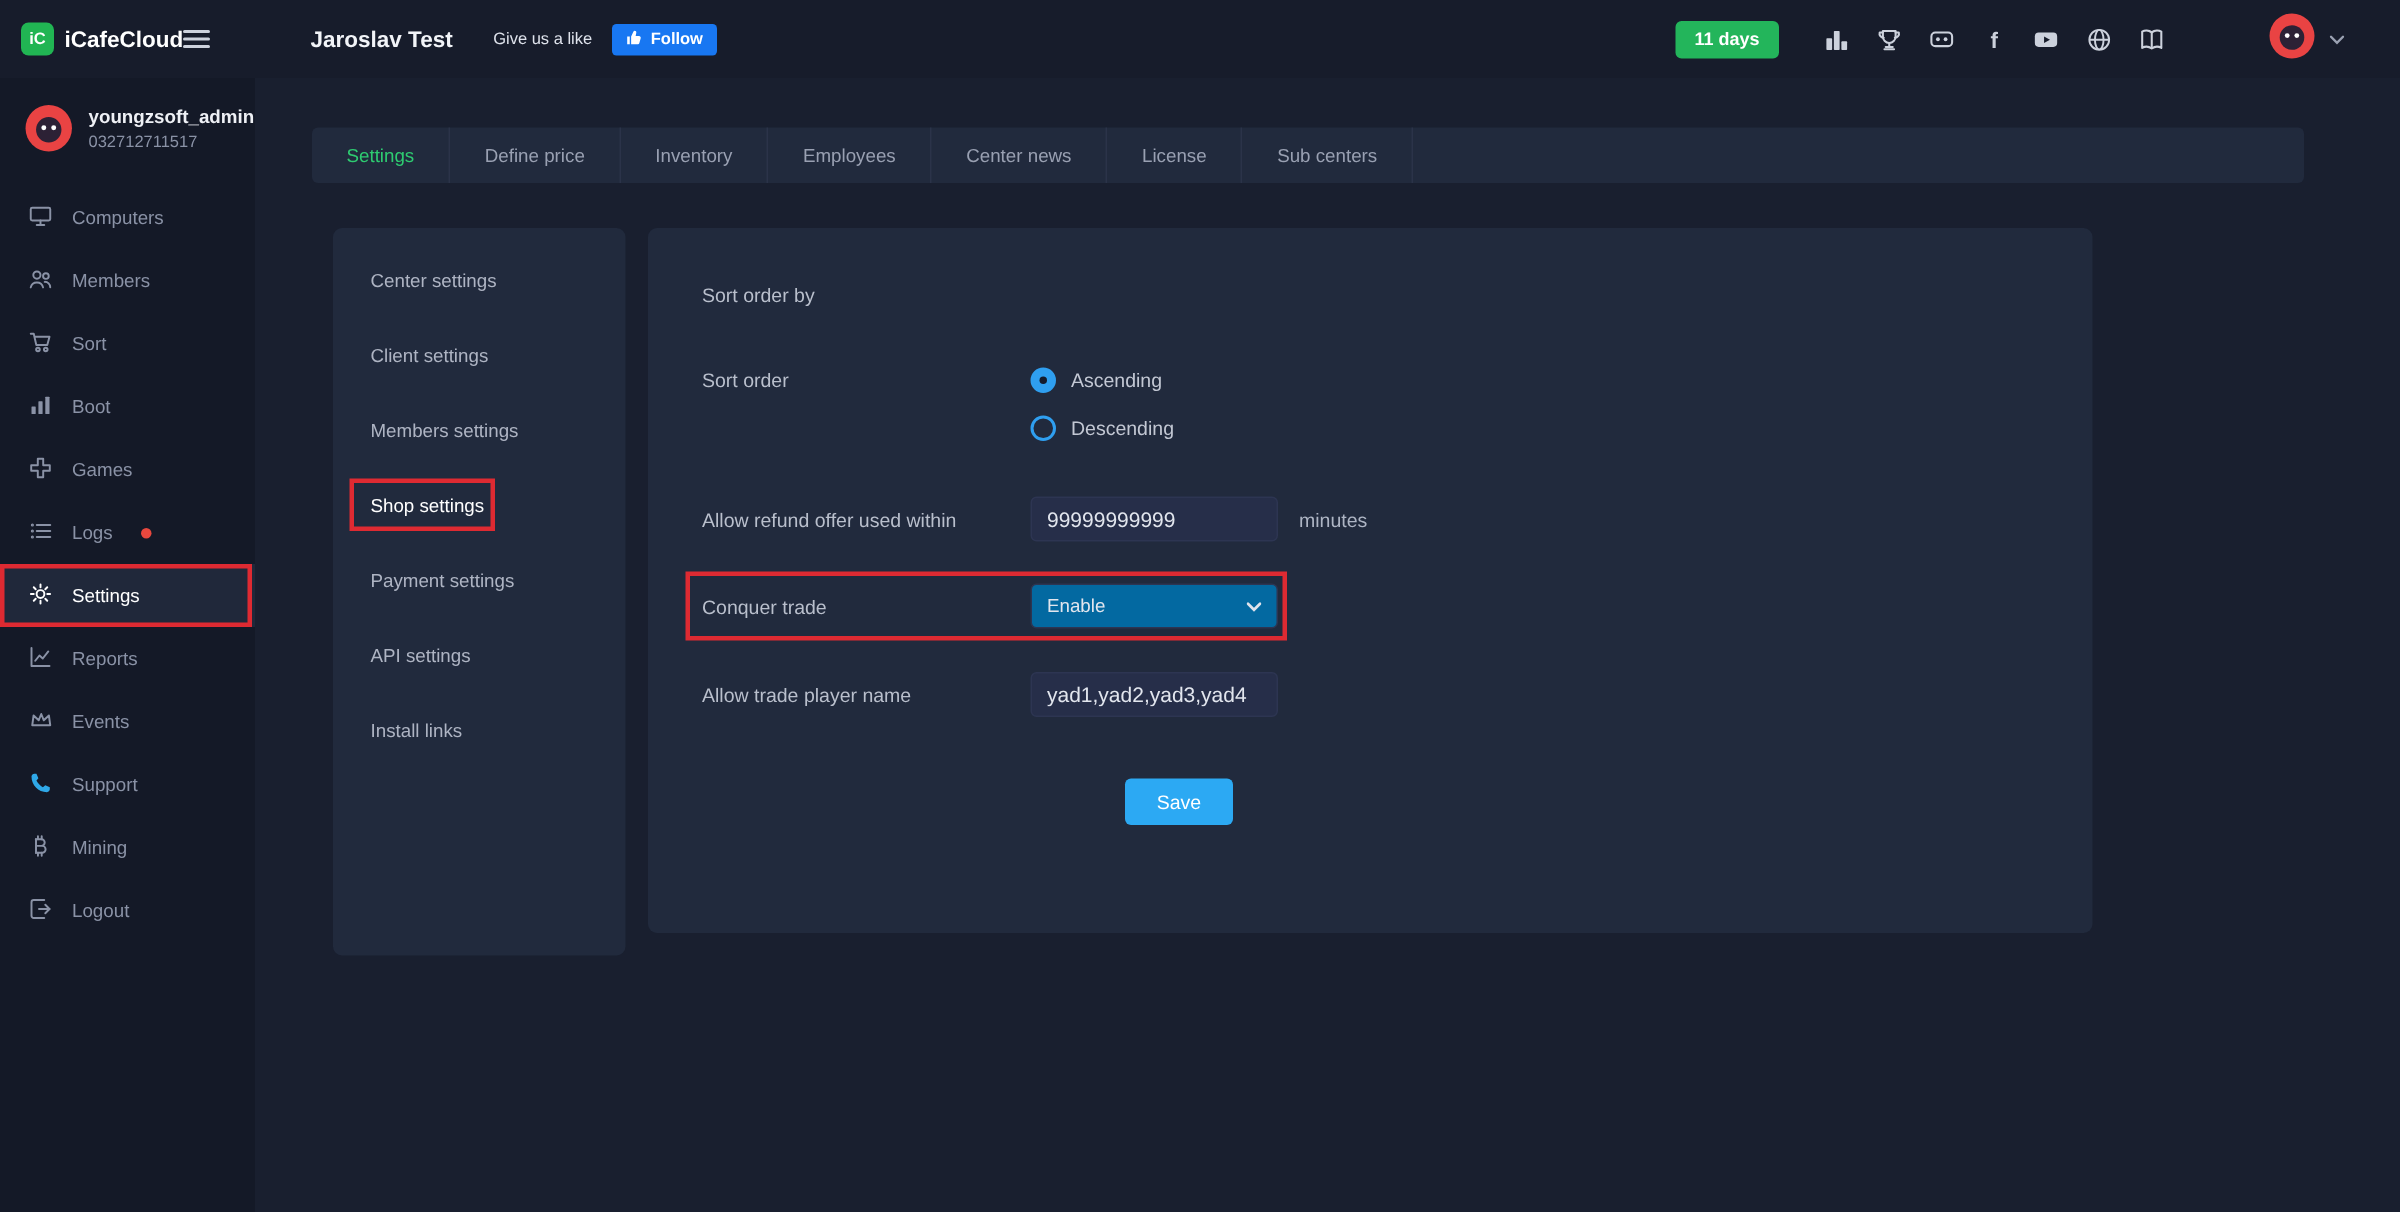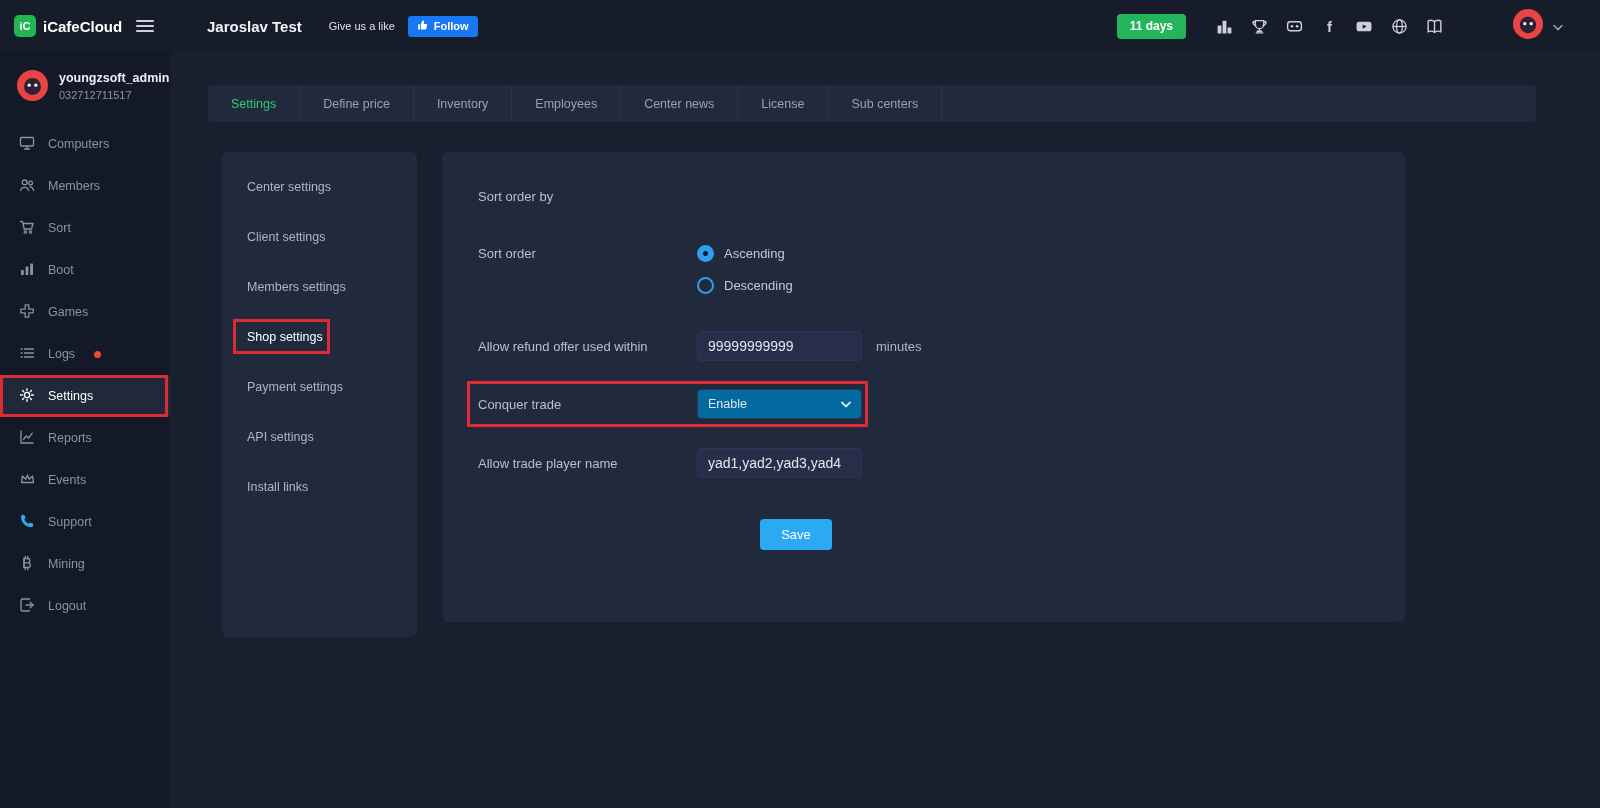--- a/index.html
+++ b/index.html
@@ -1,21 +1,21 @@
 <!DOCTYPE html>
 <html><head>
 <meta charset="utf-8">
 <style>
   *{box-sizing:border-box;margin:0;padding:0}
   html,body{width:1600px;height:808px}
   body{background:#191f2f;font-family:"Liberation Sans",sans-serif;overflow:hidden;position:relative;color:#c3c8d4}
 
   
   .topbar{position:absolute;top:0;left:0;width:1600px;height:52px;background:#171c2b;display:flex;align-items:center;z-index:6}
-  .brand-zone{width:170px;flex:none;display:flex;align-items:center;justify-content:space-between;padding:0 16px 0 14px}
+  .brand-zone{width:170px;flex:none;display:flex;align-items:center;justify-content:flex-start;padding:0 16px 0 14px}
   .brand{display:flex;align-items:center;gap:7px;cursor:pointer}
   .logo{width:22px;height:22px;border-radius:5px;background:#21b553;color:#fff;font-weight:bold;font-size:11px;display:flex;align-items:center;justify-content:center}
   .brand-name{color:#fff;font-size:15px;font-weight:bold}
   .hamburger{width:18px;cursor:pointer;display:flex;flex-direction:column;gap:3px;background:none;border:none}
   .hamburger span{display:block;height:2px;background:#cdd2dd;border-radius:1px}
   .tb-title{color:#f2f4f8;font-size:15px;font-weight:bold;margin-left:37px}
   .tb-like{color:#dfe3ec;font-size:11px;font-weight:normal;margin-left:27px}
   .follow-btn{margin-left:13px;height:21px;background:#1877f2;border:none;border-radius:3px;color:#fff;font-size:11px;font-weight:bold;display:flex;align-items:center;gap:5px;padding:0 9px;cursor:pointer}
   .tb-right{margin-left:auto;display:flex;align-items:center;gap:9px;padding-right:37px}
   .days-badge{background:#23b55b;color:#fff;font-size:12px;font-weight:bold;height:25px;padding:0 13px;border-radius:4px;display:flex;align-items:center;margin-right:16px;border:none;cursor:pointer}
@@ -33,21 +33,21 @@
   .nav-item.active{background:#20283a;color:#fff}
   .nav-item .support-ic{color:#2fa8e8}
   .dot{width:7px;height:7px;border-radius:50%;background:#e8483e;margin-left:6px}
   .red-ring{position:absolute;border:3px solid #de2a32;pointer-events:none;z-index:8}
 
   
   .main{position:absolute;left:170px;top:52px;width:1430px;height:756px}
   .tabs{margin:33px 64px 0 38px;height:37px;background:#212a3d;border-radius:4px;display:flex}
   .tab{padding:0 23px;display:flex;align-items:center;font-size:12.5px;color:#99a0b2;border-right:1px solid #2b3349;cursor:pointer;background:none;border-top:none;border-bottom:none;border-left:none;font-family:inherit}
   .tab.active{color:#2ecb71}
-  .content-row{display:flex;margin:30px 0 0 52px;gap:25px;align-items:flex-start}
+  .content-row{display:flex;margin:30px 0 0 52px;gap:15px;align-items:flex-start}
 
   .submenu{width:195px;height:485px;background:#212a3d;border-radius:6px;padding-top:10px}
   .submenu-item{height:50px;display:flex;align-items:center;padding-left:25px;font-size:12.5px;color:#aeb4c3;cursor:pointer;position:relative}
   .submenu-item.current{color:#fff}
 
   .panel{width:963px;height:470px;background:#212a3d;border-radius:6px;padding:34px 0 0 36px;position:relative}
   .frow{display:flex;position:relative}
   .flabel{width:219px;font-size:13px;color:#b9bfcc;padding-top:3px}
   .frow.center .flabel{padding-top:0;align-self:center}
   .radio-group{display:flex;flex-direction:column;gap:12px}

